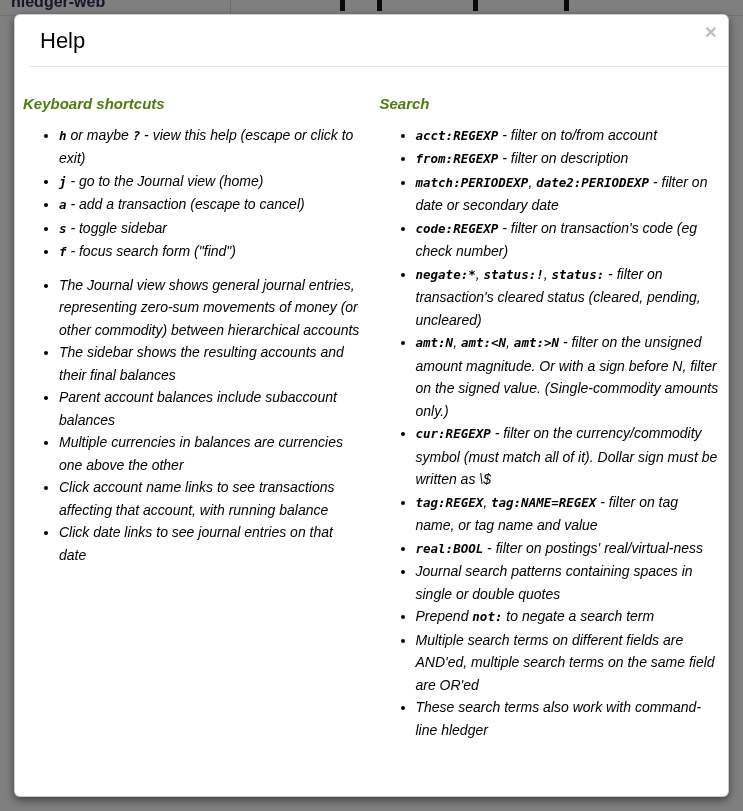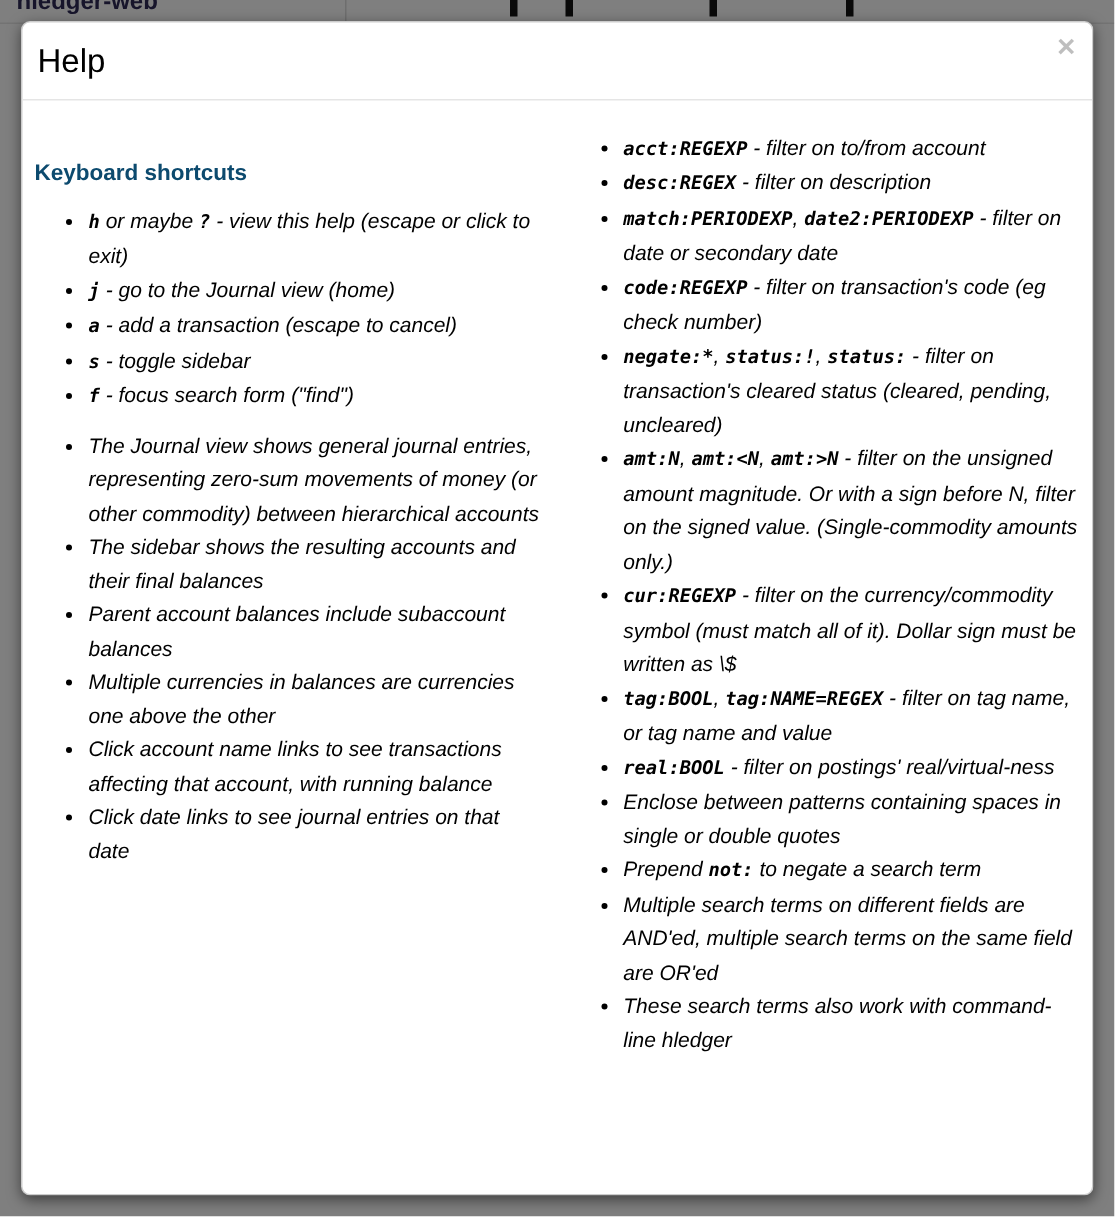--- a/index.html
+++ b/index.html
@@ -23,33 +23,33 @@
   
   .backdrop { position: absolute; inset: 0; background: rgba(0,0,0,0.5); }
 
   
   .modal {
     position: absolute; left: 14px; top: 14px; width: 715px; height: 783px;
     background: #fff; border: 1px solid rgba(0,0,0,0.2); border-radius: 6px;
     box-shadow: 0 3px 9px rgba(0,0,0,0.5);
     overflow: hidden;
   }
-  .modal-header { position: relative; padding: 12px 10px 11px; border-bottom: 1px solid #e5e5e5; }
+  .modal-header { position: relative; padding: 12px 10px 11px; border-bottom: 1px solid #e5e5e5; margin-left: 15px; }
   .modal-title { margin: 0; font-size: 22px; font-weight: 400; line-height: 1.25; color: #000; }
   .close {
     position: absolute; top: 6px; right: 11px;
     border: 0; background: none; padding: 0; cursor: pointer;
     font-size: 21px; font-weight: 700; line-height: 1;
     color: #000; opacity: 0.25;
     font-family: "Liberation Sans", sans-serif;
   }
   .modal-body { padding: 10px 0 20px; display: flex; align-items: flex-start; }
   .col { width: 50%; padding: 0 8px; }
 
-  .col h4 { font-size: 15px; font-weight: 700; margin: 28px 0 2px; line-height: 1.4; color: #0c4a6e; }
+  .col h4 { font-size: 15px; font-weight: 700; margin: 16px 0 2px; line-height: 1.4; color: #4d7c0f; font-style: italic; }
   .col ul { margin: 10px 0 10px; padding-left: 36px; list-style: disc; }
   .col li { font-size: 14px; line-height: 22.5px; color: #000; font-style: italic; }
   .col code {
     font-family: "DejaVu Sans Mono", "Liberation Mono", monospace;
     font-weight: bold; font-size: 12.5px; color: #000;
     background: transparent; padding: 0;
   }
 </style>
 </head>
 <body>
@@ -85,30 +85,31 @@
         <ul>
           <li>The Journal view shows general journal entries, representing zero-sum movements of money (or other commodity) between hierarchical accounts</li>
           <li>The sidebar shows the resulting accounts and their final balances</li>
           <li>Parent account balances include subaccount balances</li>
           <li>Multiple currencies in balances are currencies one above the other</li>
           <li>Click account name links to see transactions affecting that account, with running balance</li>
           <li>Click date links to see journal entries on that date</li>
         </ul>
       </div>
     <div class="col">
+        <h4>Search</h4>
         <ul>
           <li><code>acct:REGEXP</code> - filter on to/from account</li>
-          <li><code>desc:REGEX</code> - filter on description</li>
+          <li><code>from:REGEXP</code> - filter on description</li>
           <li><code>match:PERIODEXP</code>, <code>date2:PERIODEXP</code> - filter on date or secondary date</li>
           <li><code>code:REGEXP</code> - filter on transaction's code (eg check number)</li>
           <li><code>negate:*</code>, <code>status:!</code>, <code>status:</code> - filter on transaction's cleared status (cleared, pending, uncleared)</li>
           <li><code>amt:N</code>, <code>amt:&lt;N</code>, <code>amt:&gt;N</code> - filter on the unsigned amount magnitude. Or with a sign before N, filter on the signed value. (Single-commodity amounts only.)</li>
           <li><code>cur:REGEXP</code> - filter on the currency/commodity symbol (must match all of it). Dollar sign must be written as \$</li>
-          <li><code>tag:BOOL</code>, <code>tag:NAME=REGEX</code> - filter on tag name, or tag name and value</li>
+          <li><code>tag:REGEX</code>, <code>tag:NAME=REGEX</code> - filter on tag name, or tag name and value</li>
           <li><code>real:BOOL</code> - filter on postings' real/virtual-ness</li>
-          <li>Enclose between patterns containing spaces in single or double quotes</li>
+          <li>Journal search patterns containing spaces in single or double quotes</li>
           <li>Prepend <code>not:</code> to negate a search term</li>
           <li>Multiple search terms on different fields are AND'ed, multiple search terms on the same field are OR'ed</li>
           <li>These search terms also work with command-line hledger</li>
         </ul>
       </div>
   </div>
 </div>
 
 </body></html>

